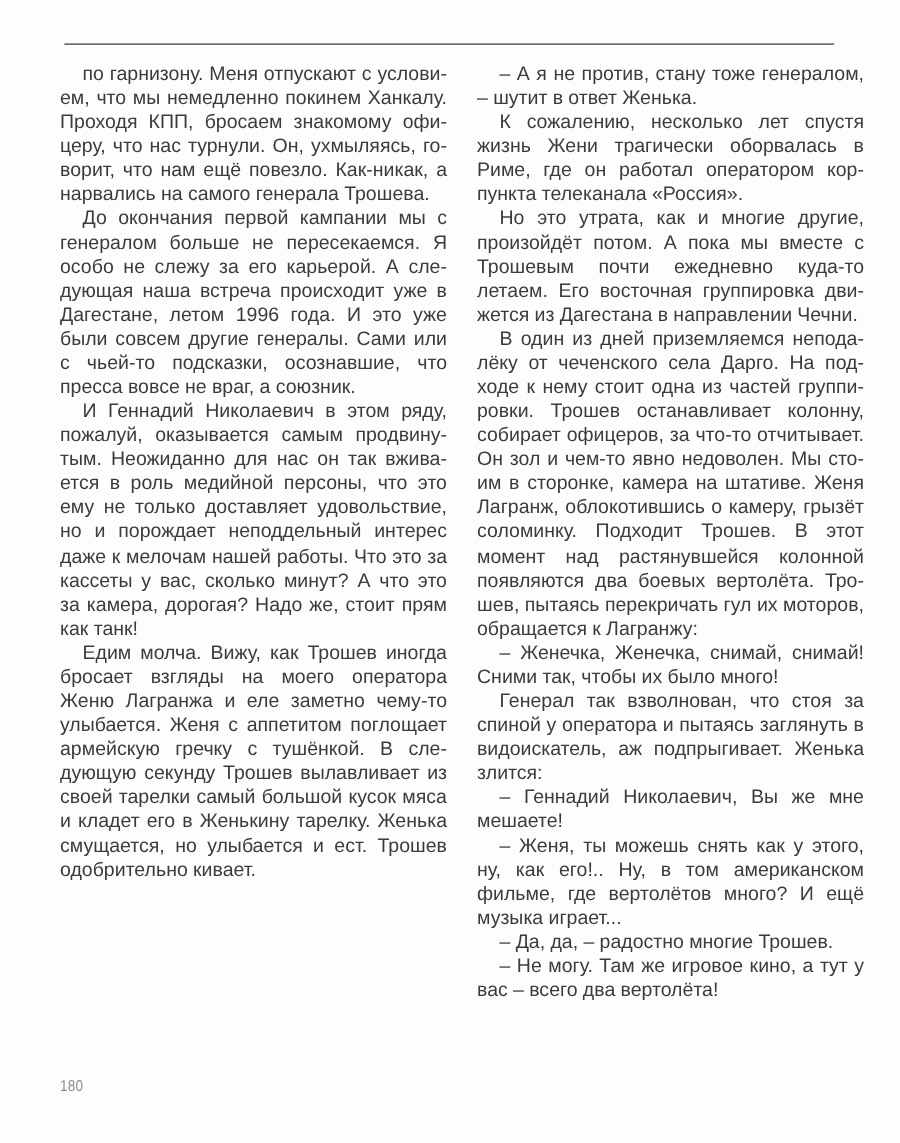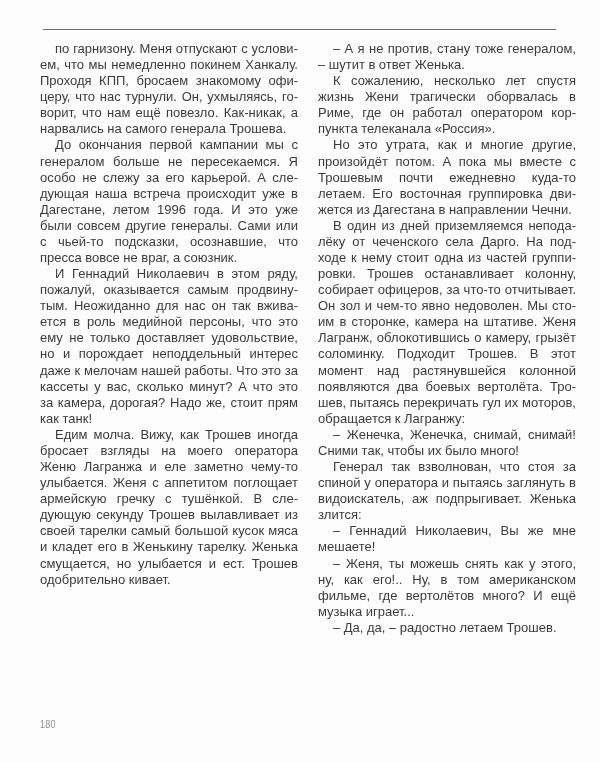--- a/index.html
+++ b/index.html
@@ -111,20 +111,21 @@
 
     <div class="column column-right">
       <p>– А я не против, стану тоже генера­лом, – шутит в ответ Женька.</p>
       <p>К сожалению, несколько лет спустя жизнь Жени трагически оборвалась в Риме, где он работал оператором кор­пункта телеканала «Россия».</p>
       <p>Но это утрата, как и многие другие, произойдёт потом. А пока мы вместе с Трошевым почти ежедневно куда-то летаем. Его восточная группировка дви­жется из Дагестана в направлении Чечни.</p>
       <p>В один из дней приземляемся непода­лёку от чеченского села Дарго. На под­ходе к нему стоит одна из частей группи­ровки. Трошев останавливает колонну, собирает офицеров, за что-то отчитывает. Он зол и чем-то явно недоволен. Мы сто­им в сторонке, камера на штативе. Женя Лагранж, облокотившись о камеру, гры­зёт соломинку. Подходит Трошев. В этот момент над растянувшейся колонной появляются два боевых вертолёта. Тро­шев, пытаясь перекричать гул их моторов, обращается к Лагранжу:</p>
       <p>– Женечка, Женечка, снимай, снимай! Сними так, чтобы их было много!</p>
       <p>Генерал так взволнован, что стоя за спиной у оператора и пытаясь заглянуть в видоискатель, аж подпрыгивает. Жень­ка злится:</p>
       <p>– Геннадий Николаевич, Вы же мне мешаете!</p>
       <p>– Женя, ты можешь снять как у этого, ну, как его!.. Ну, в том американском филь­ме, где вертолётов много? И ещё музыка играет...</p>
-      <p>– Да, да, – радостно летаем Трошев.</p>
+      <p>– Да, да, – радостно многие Трошев.</p>
+      <p>– Не могу. Там же игровое кино, а тут у вас – всего два вертолёта!</p>
     </div>
 
   </div>
 
   <div class="page-number">180</div>
 
 </div>
 
 </body></html>

